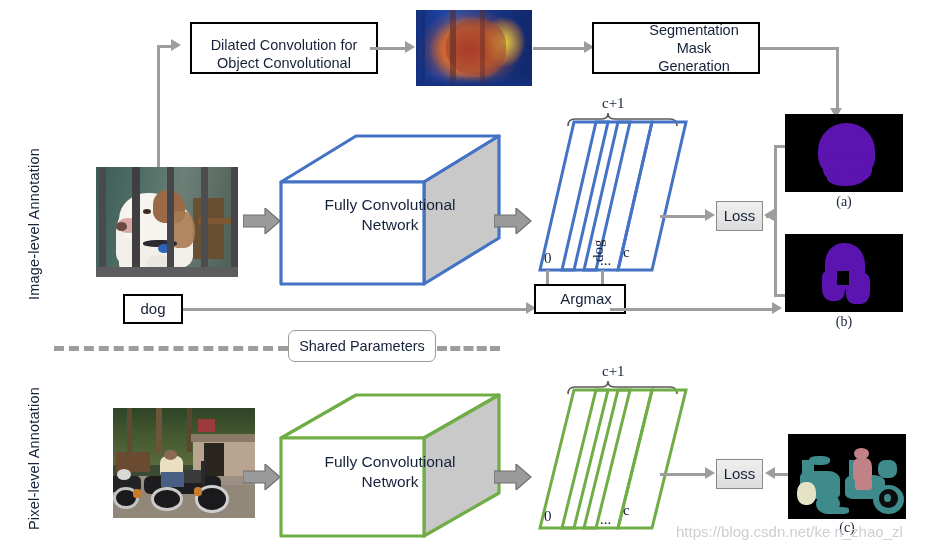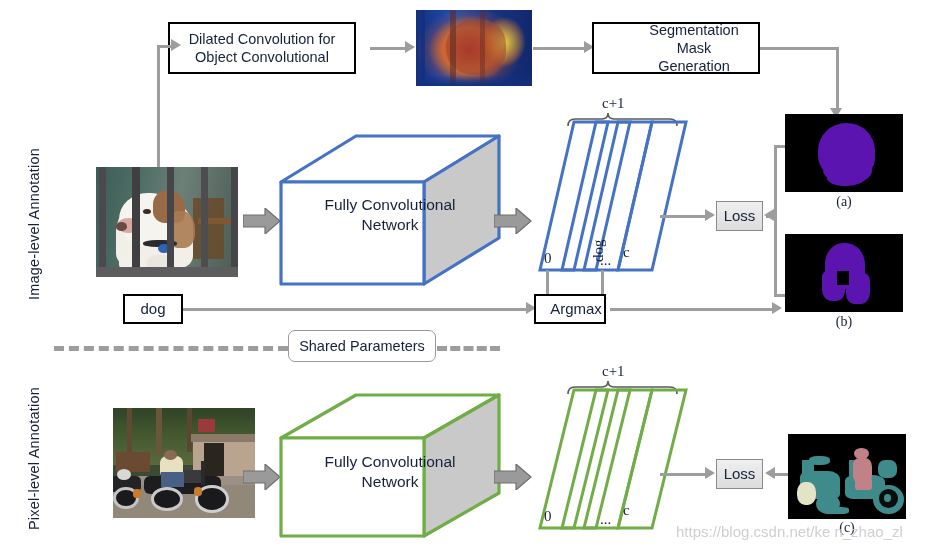--- a/index.html
+++ b/index.html
@@ -68,21 +68,21 @@
     position:absolute;font-size:15px;color:#cfcfcf;white-space:nowrap;
     font-family:"Liberation Sans",sans-serif;
   }
 </style>
 </head>
 <body>
 
 <div class="side" style="left:26px;top:300px;">Image-level Annotation</div>
 <div class="side" style="left:26px;top:530px;">Pixel-level Annotation</div>
 
-<div class="box box-black" style="left:168px;top:22px;width:188px;height:52px;font-size:14.5px;">
+<div class="box box-black" style="left:190px;top:22px;width:188px;height:52px;font-size:14.5px;align-items:flex-end;">
   <span style="display:block;">
     <span>Dilated Convolution for</span><br>
     <span>Object Convolutional</span>
   </span>
 </div>
 
 <div class="ln vln" style="left:157px;top:45px;height:123px;"></div>
 <div class="ln hln" style="left:157px;top:45px;width:15px;"></div>
 <div class="ah ah-r" style="left:171px;top:39px;"></div>
 
@@ -233,21 +233,21 @@
        border-radius:22% 26% 38% 34%;background:#5b14b0;"></div>
   <div class="abs" style="left:44%;top:48%;width:10%;height:18%;background:#000;"></div>
 </div>
 <div class="cap" style="left:785px;top:314px;width:118px;">(b)</div>
 
 <div class="box box-black" style="left:123px;top:294px;width:60px;height:30px;font-size:15px;">dog</div>
 
 <div class="ln hln" style="left:183px;top:308px;width:345px;"></div>
 <div class="ah ah-r" style="left:526px;top:302px;"></div>
 
-<div class="box box-black" style="left:534px;top:294px;width:72px;height:30px;font-size:15px;padding-left:12px;">Argmax</div>
+<div class="box box-black" style="left:534px;top:284px;width:92px;height:30px;font-size:15px;padding-left:12px;">Argmax</div>
 
 <div class="ln hln" style="left:610px;top:308px;width:163px;"></div>
 <div class="ah ah-r" style="left:772px;top:302px;"></div>
 
 <div class="dash" style="left:54px;top:346px;width:234px;"></div>
 <div class="dash" style="left:437px;top:346px;width:63px;"></div>
 <div class="box box-rounded" style="left:288px;top:330px;width:148px;height:32px;font-size:14.5px;">Shared Parameters</div>
 
 <div class="imgbox" style="left:113px;top:408px;width:142px;height:110px;background:#3a4a33;">
 

